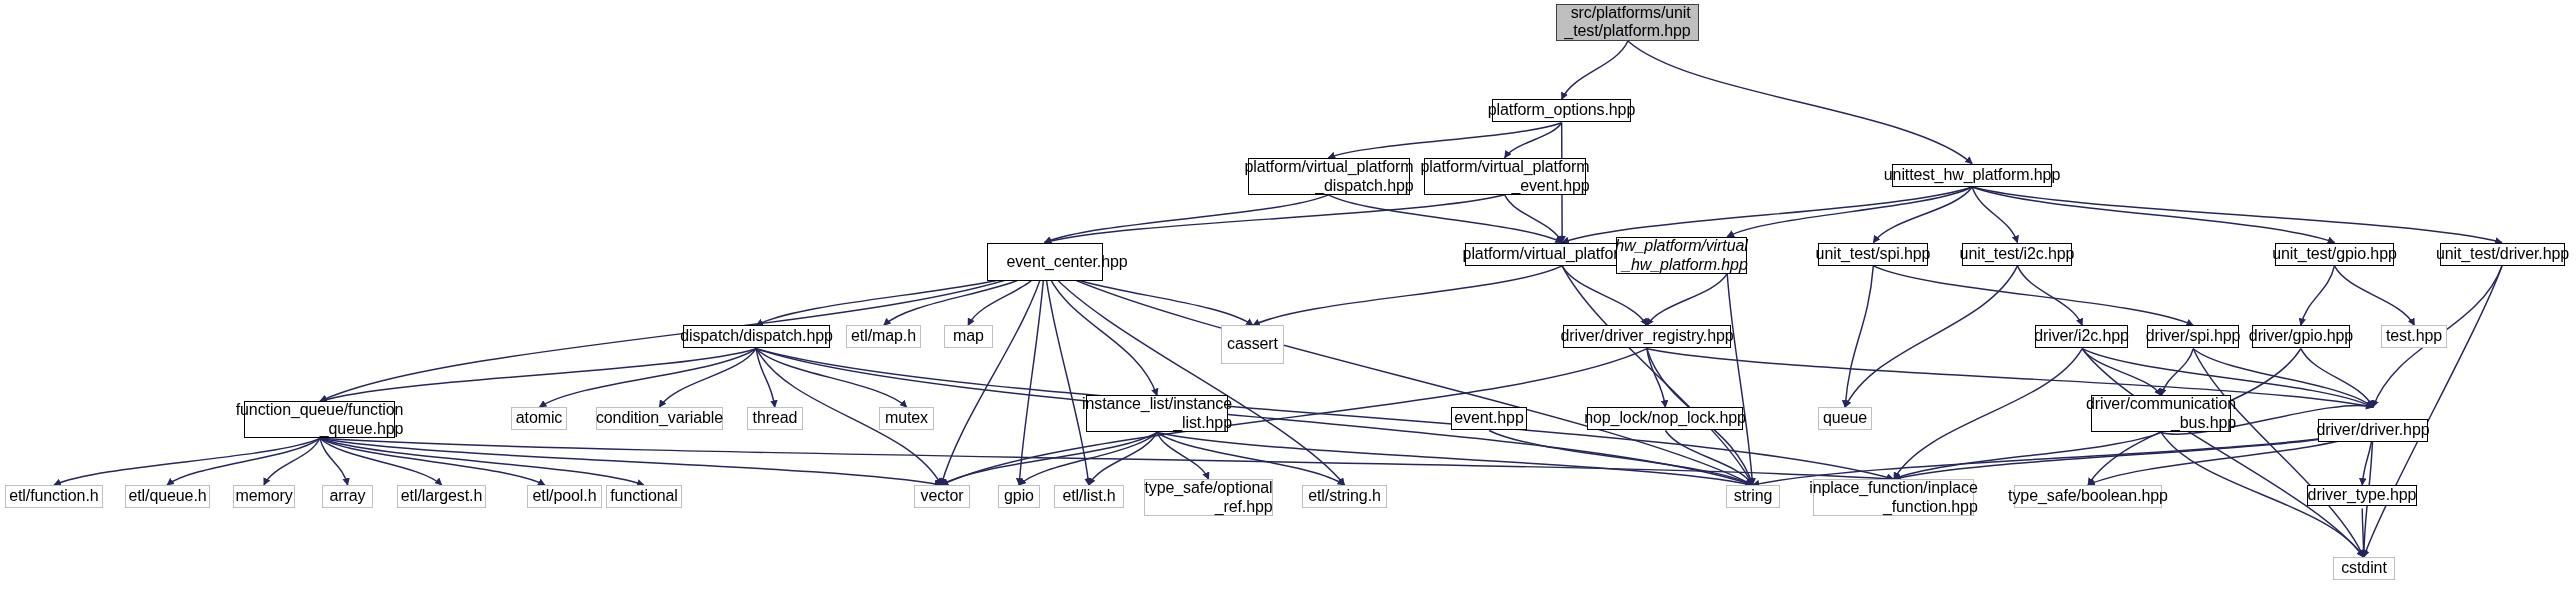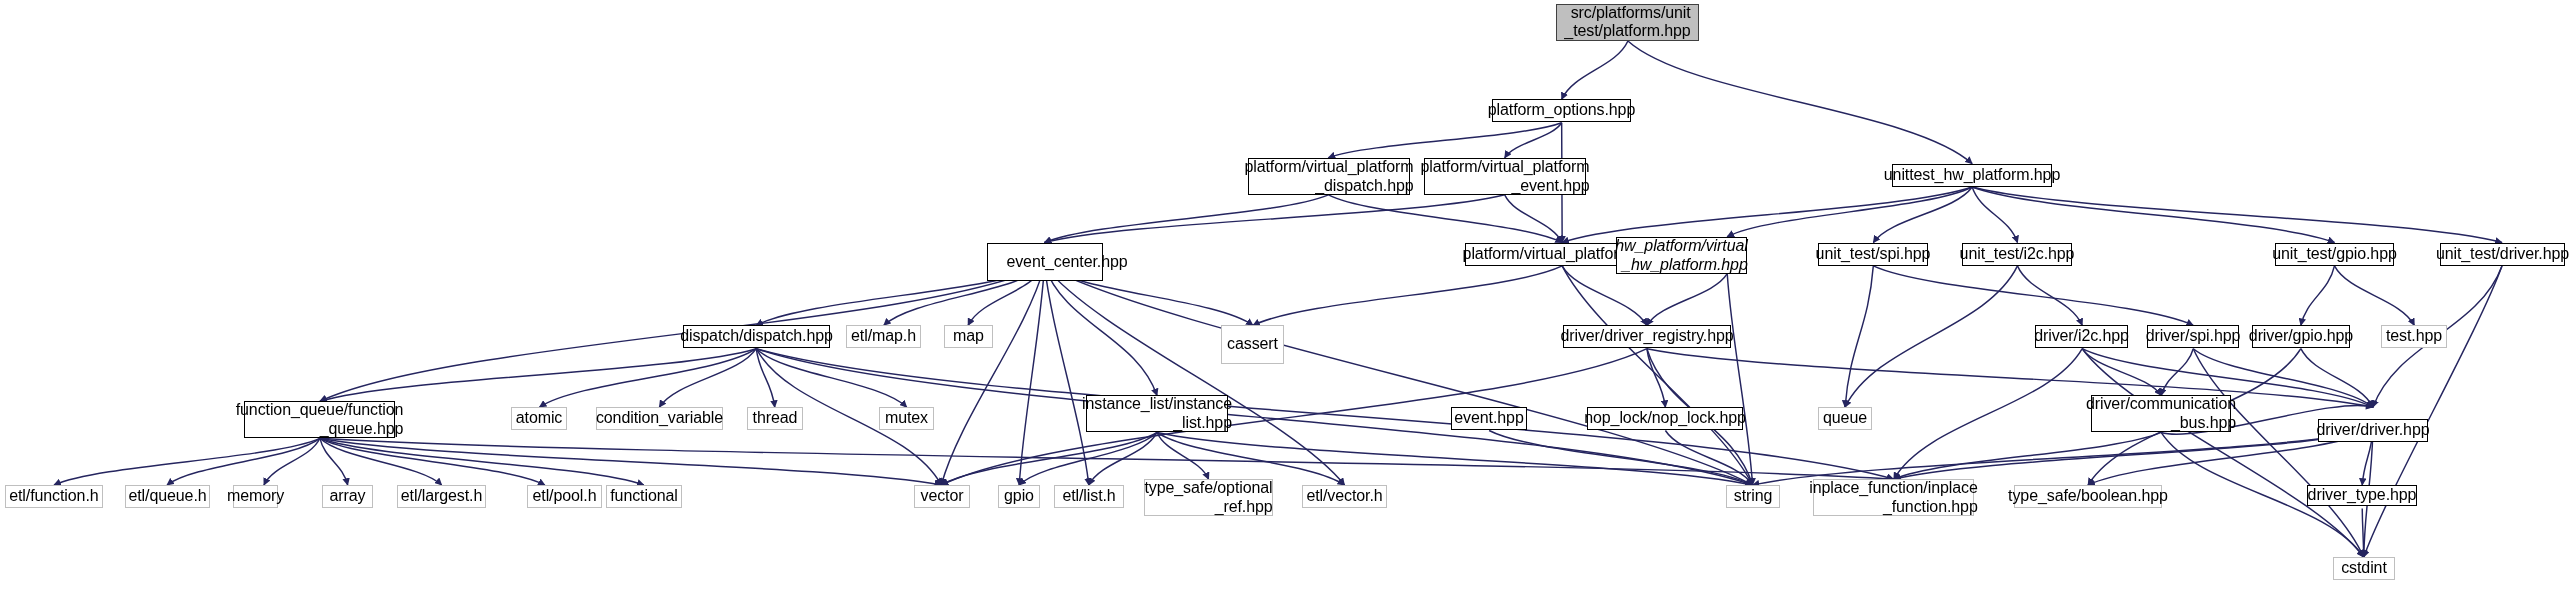--- a/index.html
+++ b/index.html
@@ -180,31 +180,31 @@
       <div class="node" style="left: 1086px; top: 395px; width: 142px; height: 37px;">instance_list/instance
 _list.hpp</div>
       <div class="node" style="left: 1451px; top: 407px; width: 76px; height: 23.4px;">event.hpp</div>
       <div class="node" style="left: 1587px; top: 407px; width: 156px; height: 23.4px;">nop_lock/nop_lock.hpp</div>
       <div class="node sys" style="left: 1818px; top: 407px; width: 54px; height: 23.4px;">queue</div>
       <div class="node" style="left: 2091px; top: 395px; width: 140px; height: 37px;">driver/communication
 _bus.hpp</div>
       <div class="node" style="left: 2318px; top: 407px; width: 110px; height: 23.4px; margin-top: 12px;">driver/driver.hpp</div>
       <div class="node sys" style="left: 4.9px; top: 485px; width: 98px; height: 23.4px;">etl/function.h</div>
       <div class="node sys" style="left: 125px; top: 485px; width: 85px; height: 23.4px;">etl/queue.h</div>
-      <div class="node sys" style="left: 233px; top: 485px; width: 45px; height: 23.4px;">memory</div>
+      <div class="node sys" style="left: 233px; top: 485px; width: 62px; height: 23.4px;">memory</div>
       <div class="node sys" style="left: 322px; top: 485px; width: 51px; height: 23.4px;">array</div>
       <div class="node sys" style="left: 397px; top: 485px; width: 89px; height: 23.4px;">etl/largest.h</div>
       <div class="node sys" style="left: 507px; top: 485px; width: 75px; height: 23.4px; margin-left: 20px;">etl/pool.h</div>
       <div class="node sys" style="left: 606px; top: 485px; width: 76px; height: 23.4px;">functional</div>
       <div class="node sys" style="left: 914px; top: 485px; width: 56px; height: 23.4px;">vector</div>
       <div class="node sys" style="left: 998px; top: 485px; width: 42px; height: 23.4px;">gpio</div>
       <div class="node sys" style="left: 1054px; top: 485px; width: 70px; height: 23.4px;">etl/list.h</div>
       <div class="node sys" style="left: 1144px; top: 479px; width: 129px; height: 37px;">type_safe/optional
 _ref.hpp</div>
-      <div class="node sys" style="left: 1302px; top: 485px; width: 85px; height: 23.4px;">etl/vector.h</div>
+      <div class="node sys" style="left: 1302px; top: 485px; width: 85px; height: 23.4px;">etl/string.h</div>
       <div class="node sys" style="left: 1726px; top: 485px; width: 54px; height: 23.4px;">string</div>
       <div class="node sys" style="left: 1813px; top: 479px; width: 161px; height: 37px;">inplace_function/inplace
 _function.hpp</div>
       <div class="node sys" style="left: 2014px; top: 485px; width: 148px; height: 23.4px;">type_safe/boolean.hpp</div>
       <div class="node" style="left: 2307px; top: 485px; width: 110px; height: 21px;">driver_type.hpp</div>
       <div class="node sys" style="left: 2333px; top: 557px; width: 62px; height: 23.4px;">cstdint</div>
     </div>
 </div>
 
 

